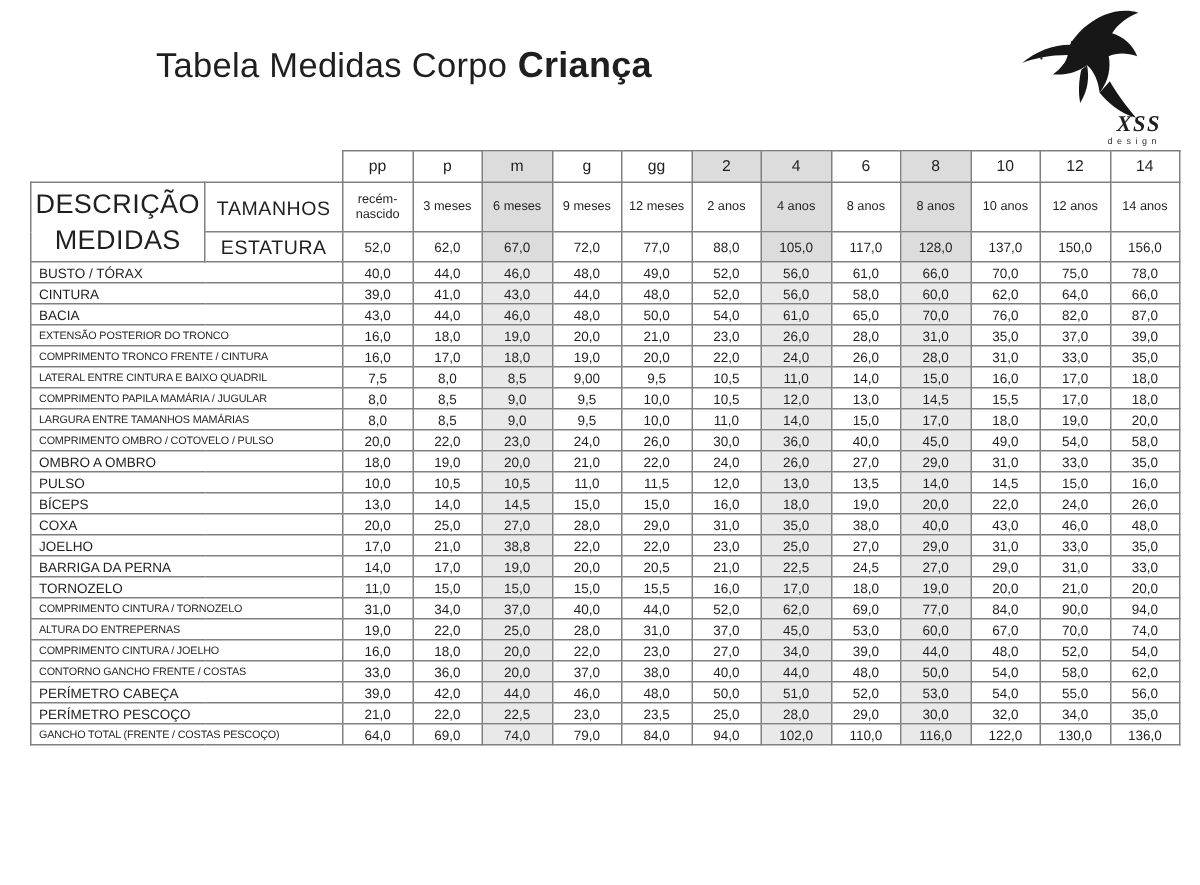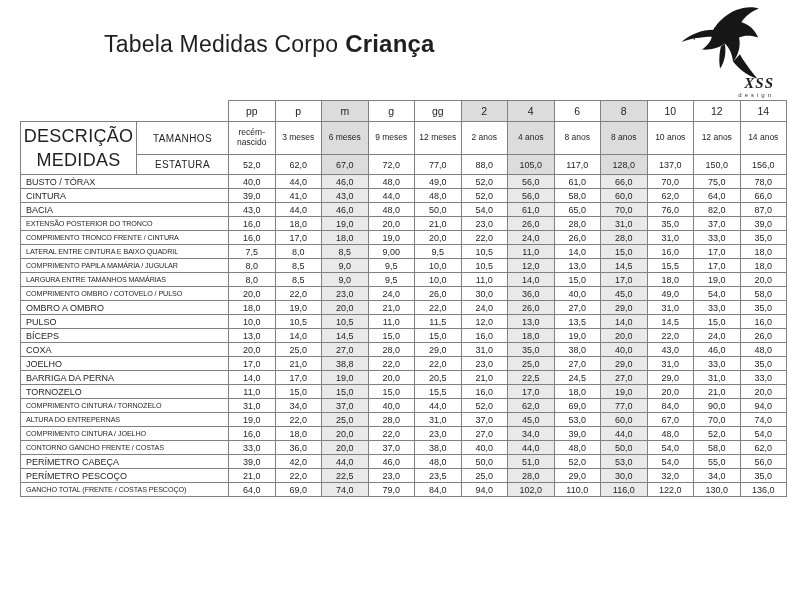--- a/index.html
+++ b/index.html
@@ -17,21 +17,21 @@
   table{position:absolute;left:20px;top:100px;width:766px;border-collapse:collapse;table-layout:fixed}
   td{border:1px solid #808080;text-align:center;vertical-align:middle;overflow:hidden;padding:0;color:#1f1f1f}
   td.nob{border:none;background:transparent}
   tr.r-sizes{height:21px}
   tr.r-ages{height:33px}
   tr.r-est{height:20px}
   tr.r-data{height:14px}
   td.size{font-size:10.5px}
   td.age{font-size:8.5px;line-height:1.15;padding:0 2px}
   td.desc{font-size:18px;line-height:1.35;letter-spacing:.3px}
-  td.sub{font-size:10px;letter-spacing:.4px}
+  td.sub{font-size:13px;letter-spacing:.4px}
   td.val{font-size:9px}
   td.lbl{text-align:left;padding-left:5px;font-size:9px;white-space:nowrap}
   td.lbl.small{font-size:7.2px;letter-spacing:-.1px}
   .shade-h{background:var(--shade-h,#dcdcdc)}
   .shade-c{background:var(--shade-c,#e9e9e9)}
 </style>
 </head>
 <body>
 
 <div class="title">

